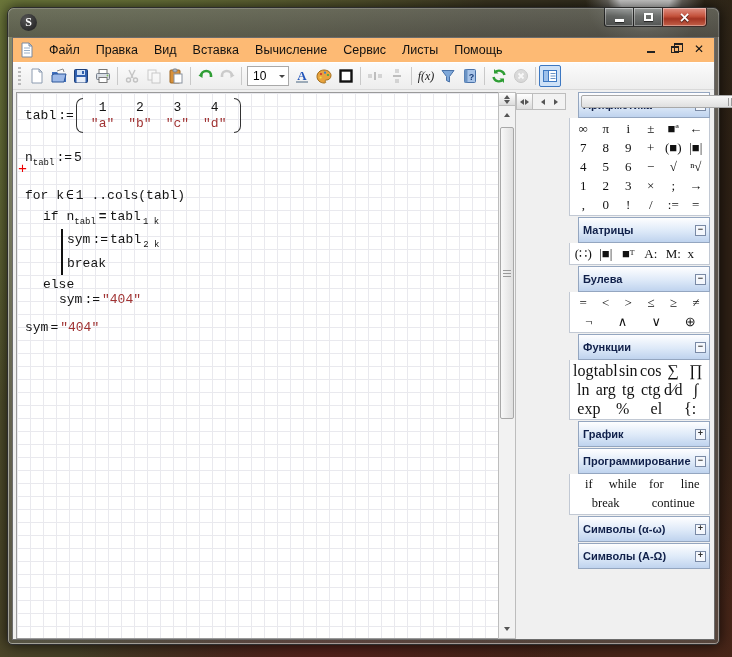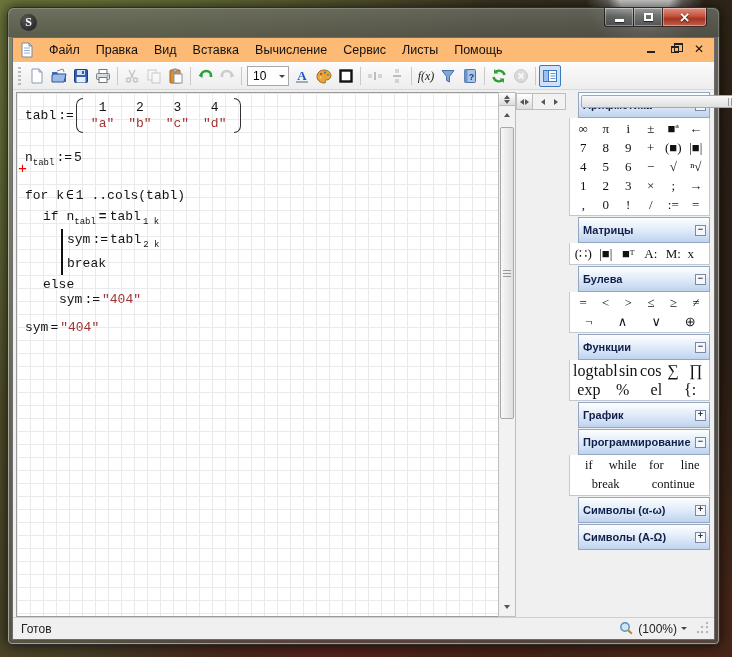--- a/index.html
+++ b/index.html
@@ -578,20 +578,28 @@
               <div class="pal-body">
                 <div class="pal-row">
                   <button class="pal-btn">log</button>
                   <button class="pal-btn">tabl</button>
                   <button class="pal-btn">sin</button>
                   <button class="pal-btn">cos</button>
                   <button class="pal-btn">∑</button>
                   <button class="pal-btn">∏</button>
                 </div>
                 <div class="pal-row">
+                  <button class="pal-btn">ln</button>
+                  <button class="pal-btn">arg</button>
+                  <button class="pal-btn">tg</button>
+                  <button class="pal-btn">ctg</button>
+                  <button class="pal-btn">d∕d</button>
+                  <button class="pal-btn">∫</button>
+                </div>
+                <div class="pal-row">
                   <button class="pal-btn">exp</button>
                   <button class="pal-btn">%</button>
                   <button class="pal-btn">el</button>
                   <button class="pal-btn">{:</button>
                 </div>
               </div>
             </div>
             <div class="palette">
               <div class="pal-hdr">
                 <span class="pal-title">График</span>
@@ -624,28 +632,16 @@
             </div>
             <div class="palette">
               <div class="pal-hdr">
                 <span class="pal-title">Символы (A-Ω)</span>
                 <span class="pal-toggle">+</span>
               </div>
             </div>
           </div>
       </div>
 
-      <div class="statusbar">
-        <span>Готов</span>
-        <div class="status-right">
-          <svg width="15" height="15" viewBox="0 0 15 15">
-            <circle cx="6" cy="6" r="4.2" fill="#cfe6f7" stroke="#5b8db8" stroke-width="1.4"></circle>
-            <path d="M9.2 9.2l3.6 3.6" stroke="#b8872f" stroke-width="2"></path>
-          </svg>
-          <span>(100%)</span>
-          <div class="zoom-dd"></div>
-          <div class="size-grip"></div>
-        </div>
-      </div>
 
     </div>
   </div>
 </div>
 
 </body></html>

